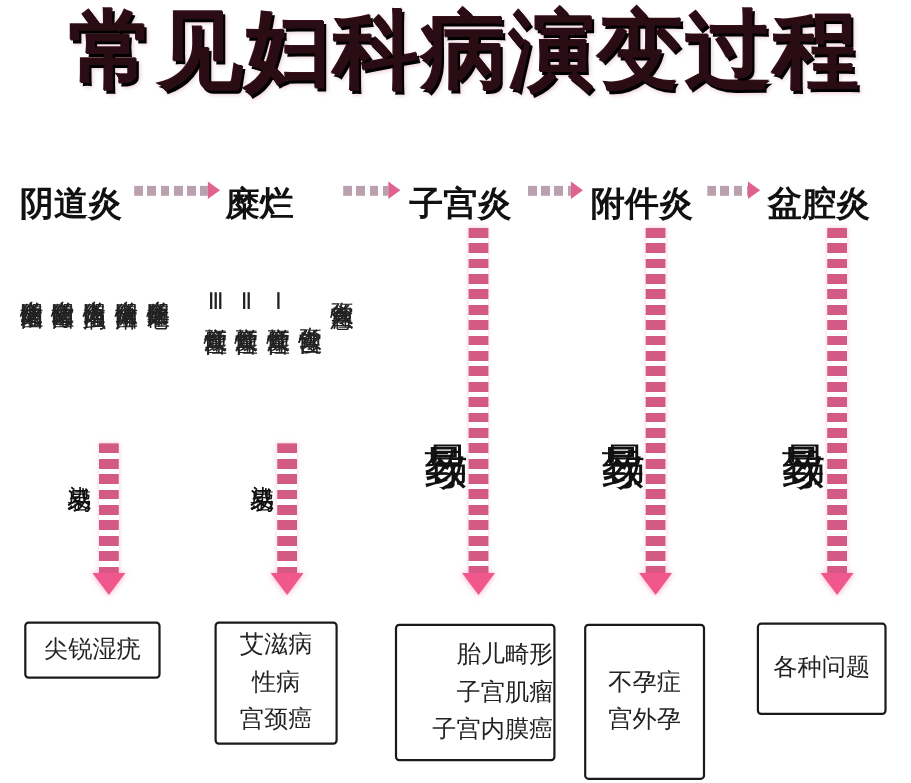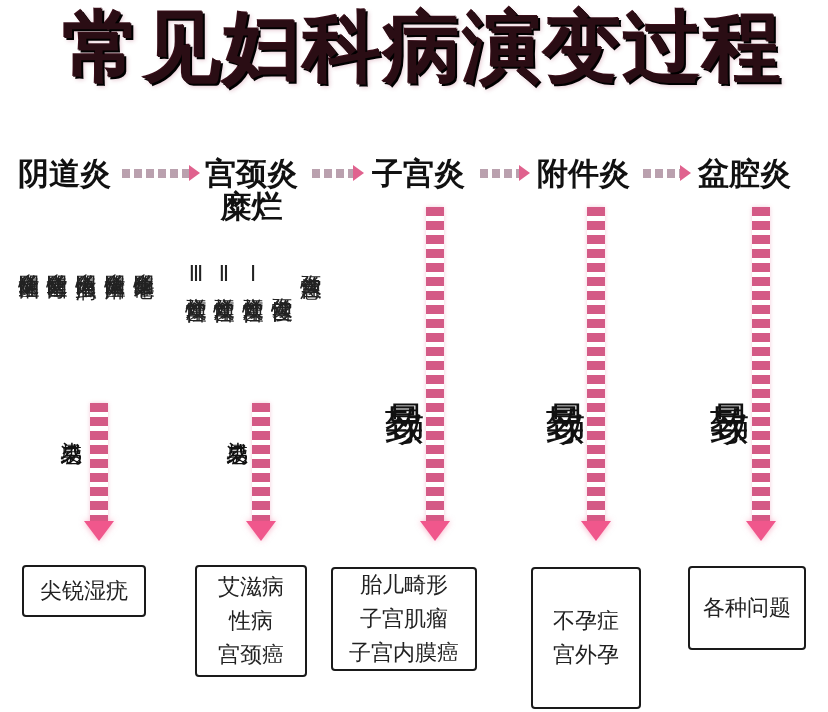--- a/index.html
+++ b/index.html
@@ -10,21 +10,21 @@
     position: absolute; left: 0; top: 2px; width: 828px; text-align: center;
     font-family: "DejaVu Sans", sans-serif; font-weight: 900;
     font-size: 78px; line-height: 90px; letter-spacing: 2px;
     color: #2a0d14;
     text-shadow: 2px 2px 0 #000, -1px -1px 0 #3a0f1a, 3px 3px 4px rgba(160,40,80,0.25);
     padding-left: 18px;
   }
 
   .stage {
     position: absolute; font-weight: 900; font-size: 31px; line-height: 34px;
-    color: #111; text-align: center; white-space: nowrap;
+    color: #111; white-space: nowrap; margin-top: 12px;
   }
   .stage .sub { display: block; font-family: Liberation Serif, serif; }
 
   .harrow {
     position: absolute; height: 14px; display: flex; align-items: center;
   }
   .harrow .dots {
     height: 9px; flex: 1;
     background: repeating-linear-gradient(90deg, #a9899a 0 8px, transparent 8px 12px);
     opacity: 0.8;
@@ -65,21 +65,20 @@
 </style>
 </head>
 <body>
 
 <div class="title">常见妇科病演变过程</div>
 
 <div class="stage" style="left:18px; top:156px;">
   <span>阴道炎</span>
 </div>
 <div class="stage" style="left:205px; top:156px;">
-  <span>宫颈炎</span>
   <span class="sub">糜烂</span>
 </div>
 <div class="stage" style="left:372px; top:156px;">
   <span>子宫炎</span>
 </div>
 <div class="stage" style="left:537px; top:156px;">
   <span>附件炎</span>
 </div>
 <div class="stage" style="left:698px; top:156px;">
   <span>盆腔炎</span>
@@ -145,21 +144,21 @@
 <div class="vlabel big" style="left:703px; top:372px;">易导致</div>
 
 <div class="box" style="left:22px; top:565px; width:124px; height:52px;">
   <div>尖锐湿疣</div>
 </div>
 <div class="box" style="left:195px; top:565px; width:112px; height:112px;">
   <div>艾滋病</div>
   <div>性病</div>
   <div>宫颈癌</div>
 </div>
-<div class="box" style="left:331px; top:567px; width:146px; height:104px;">
+<div class="box" style="left:359px; top:567px; width:146px; height:125px;align-items:flex-end;">
   <div>胎儿畸形</div>
   <div>子宫肌瘤</div>
   <div>子宫内膜癌</div>
 </div>
 <div class="box" style="left:531px; top:567px; width:110px; height:142px;">
   <div>不孕症</div>
   <div>宫外孕</div>
 </div>
 <div class="box" style="left:688px; top:566px; width:118px; height:84px;">
   <div>各种问题</div>

